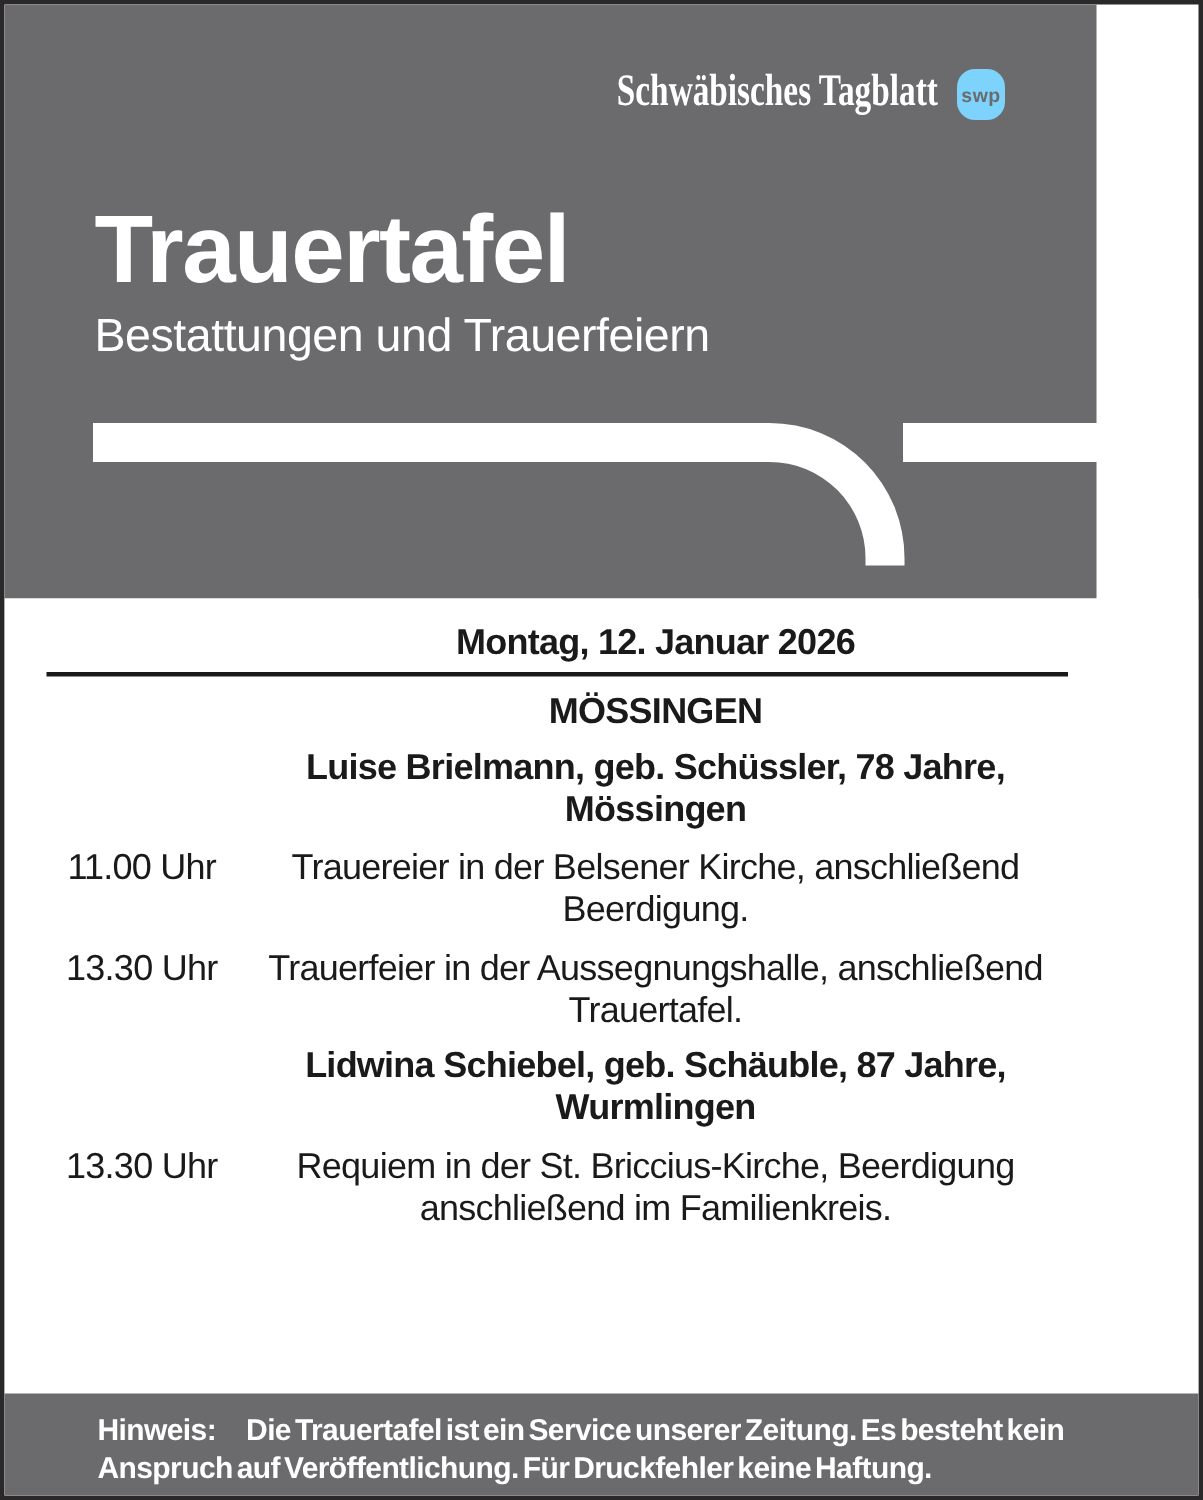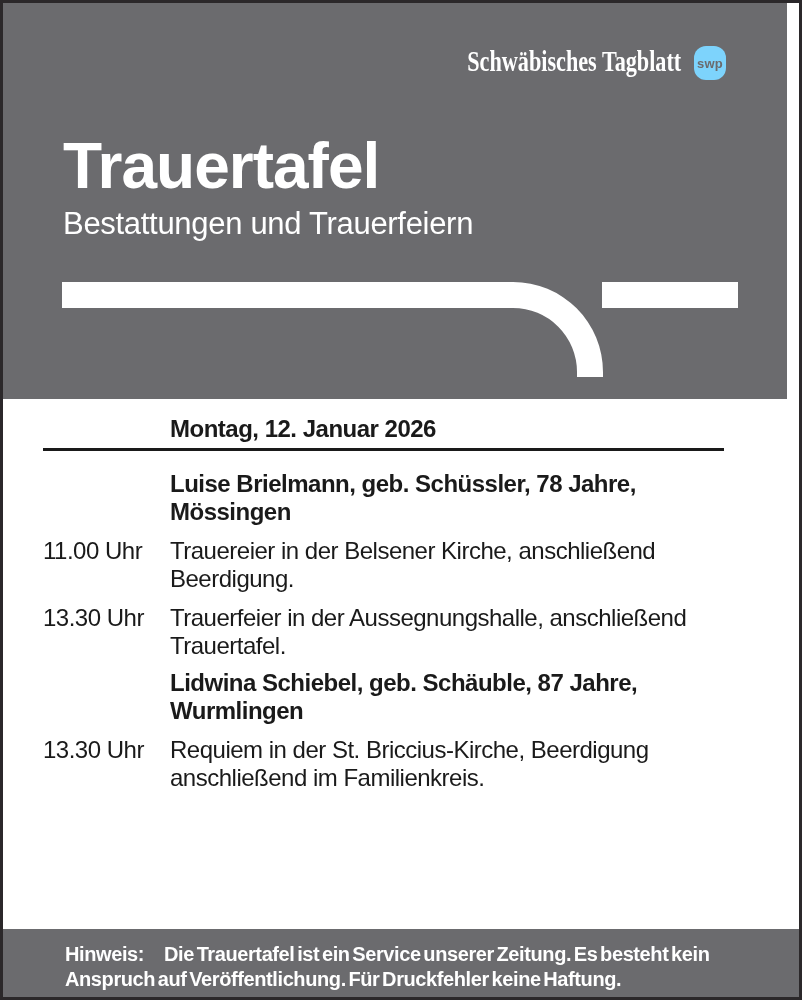--- a/index.html
+++ b/index.html
@@ -14,21 +14,21 @@
   }
   .inner{
     position:relative;
     width:796px;height:994px;
     background:#ffffff;
     overflow:hidden;
   }
   
   .header{
     position:absolute;left:0;top:0;
-    width:784px;height:396px;
+    width:728px;height:396px;
     background:#6b6b6e;
     text-decoration:underline;
   }
   .masthead-name{
     position:absolute;top:40px;right:106px;
     color:#ffffff;
     font-family:"Liberation Serif",serif;
     font-weight:bold;
     font-size:30px;line-height:36px;
     white-space:nowrap;
@@ -64,23 +64,24 @@
     white-space:nowrap;
   }
   .curve-svg{
     position:absolute;left:-3px;top:267px;
     width:802px;height:130px;
   }
   
   .bodycol{
     position:absolute;left:0;top:396px;right:0;bottom:68px;
     background:#ffffff;
-    padding-left:40px;
+    padding-left:28px;
     box-sizing:border-box;
     color:#1a1a1a;
+    text-align:center;
   }
   .row{
     display:grid;
     grid-template-columns:127px 1fr;
     font-size:24px;line-height:28px;
     letter-spacing:-0.5px;
   }
   .tcol{white-space:nowrap;}
   .tx{max-width:558px;}
   .b{font-weight:bold;}
@@ -134,20 +135,21 @@
 
       <div class="row date-row">
         <div class="tcol"></div>
         <div class="tx b">Montag, 12. Januar 2026</div>
       </div>
 
       <div class="rule"></div>
 
       <div class="row city-row">
         <div class="tcol"></div>
+        <div class="tx b">MÖSSINGEN</div>
       </div>
 
       <div class="row name-row">
         <div class="tcol"></div>
         <div class="tx b">Luise Brielmann, geb. Schüssler, 78 Jahre, Mössingen</div>
       </div>
       <div class="row desc-row">
         <div class="tcol">11.00 Uhr</div>
         <div class="tx">Trauereier in der Belsener Kirche, anschließend Beerdigung.</div>
       </div>

